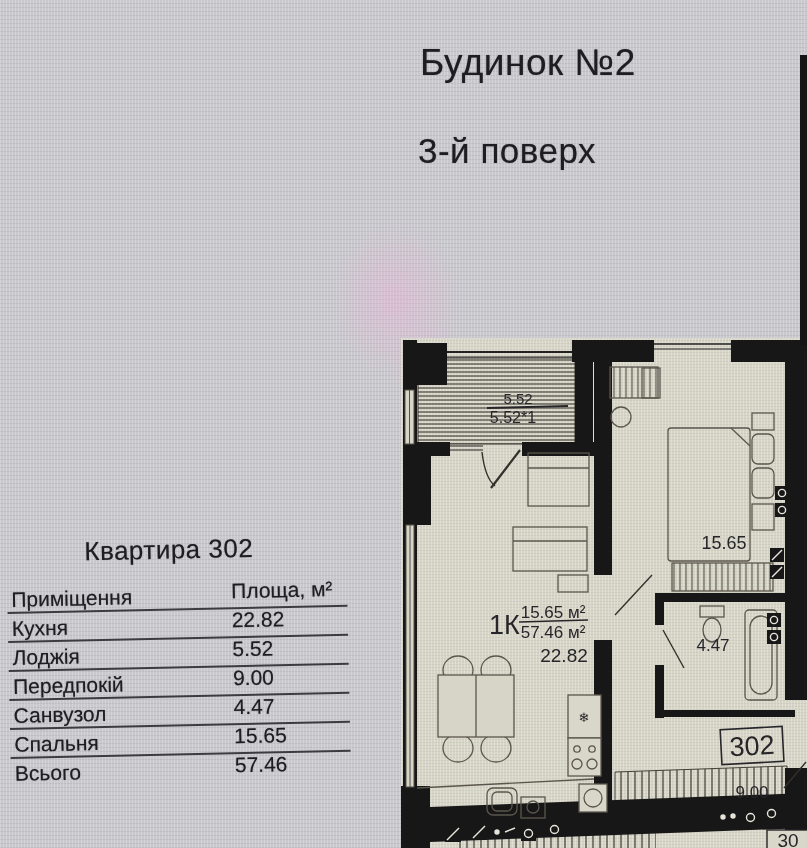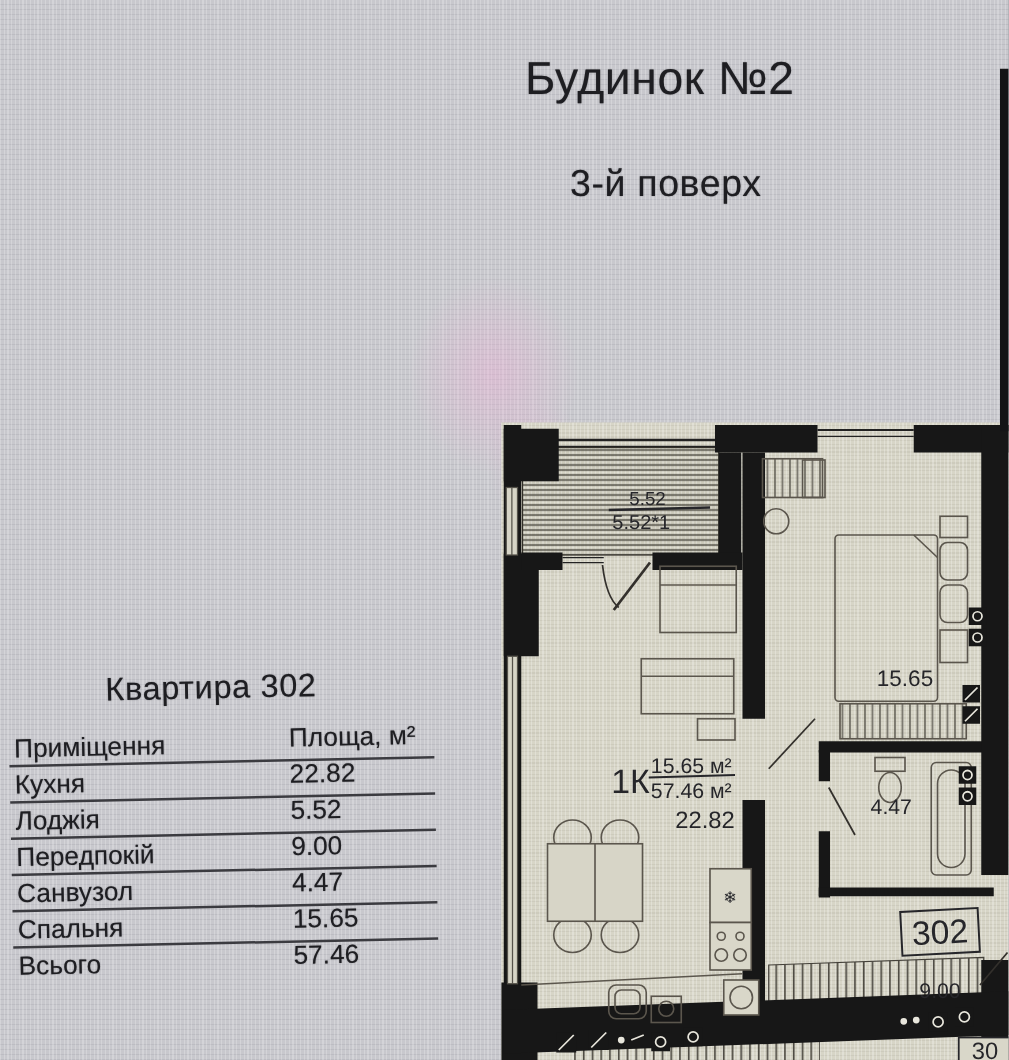--- a/index.html
+++ b/index.html
@@ -8,21 +8,21 @@
     font-family:"Liberation Sans",sans-serif;color:#1e1e22;
     background-color:#c8c8cd;
     background-image:
       radial-gradient(ellipse 95px 110px at 395px 300px, rgba(242,173,216,.38), rgba(242,173,216,0) 72%),
       radial-gradient(ellipse 60px 70px at 430px 370px, rgba(242,173,216,.20), rgba(242,173,216,0) 70%),
       repeating-linear-gradient(90deg, rgba(255,255,255,.22) 0 1px, rgba(0,0,0,0) 1px 3px),
       repeating-linear-gradient(0deg, rgba(104,104,118,.12) 0 1px, rgba(0,0,0,0) 1px 4px);
   }
   .t-blur{text-shadow:0 0 1px rgba(30,30,34,.55);}
   .title1{position:absolute;left:420px;top:42px;font-size:37px;letter-spacing:.5px;}
-  .title2{position:absolute;left:456px;top:131px;font-size:30px;letter-spacing:.5px;}
+  .title2{position:absolute;left:418px;top:131px;font-size:35px;letter-spacing:.5px;}
   .apt{position:absolute;left:6px;top:538px;width:340px;transform:rotate(-1.2deg);transform-origin:0 0;}
   .apt-heading{font-size:26px;margin:0 0 16px 78px;letter-spacing:.5px;}
   .rt{position:relative;height:27px;}
   .rt .nm{position:absolute;left:4px;top:3px;font-size:21px;}
   .rt .ar{position:absolute;left:224px;top:-1px;font-size:21px;}
   .rt.line{border-bottom:2px solid #3b3b40;}
   .plan{position:absolute;left:401px;top:338px;width:406px;height:510px;
     background-color:#d7d5c7;
     background-image:
       repeating-linear-gradient(90deg, rgba(255,255,255,.26) 0 1px, rgba(0,0,0,0) 1px 3px),

